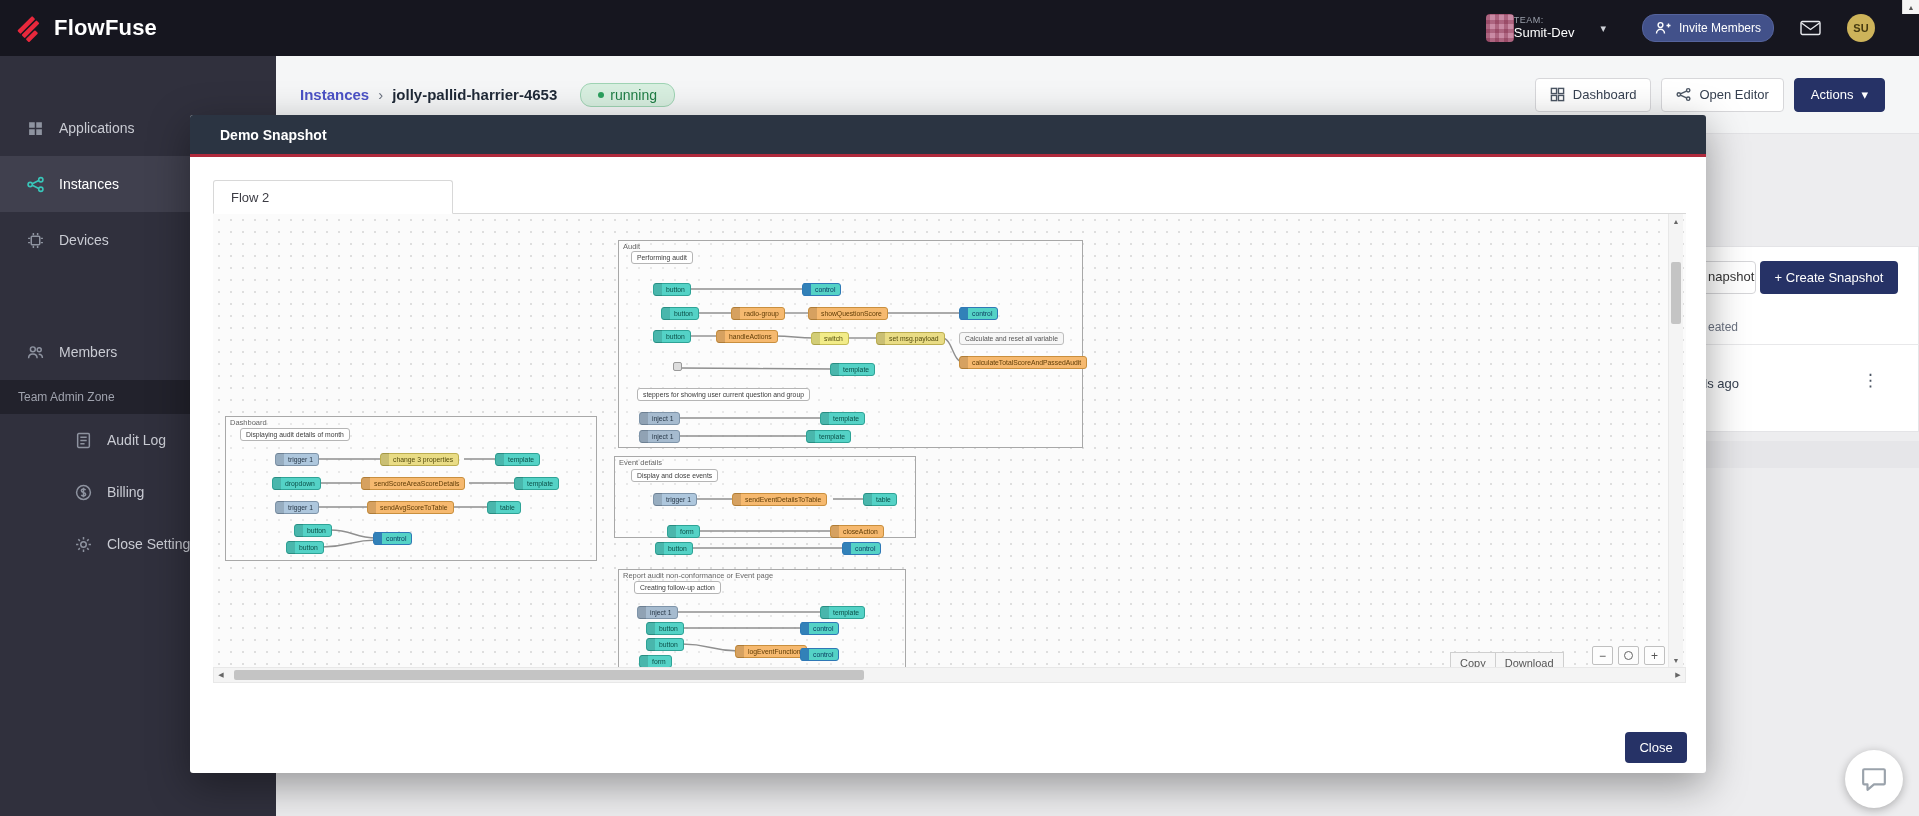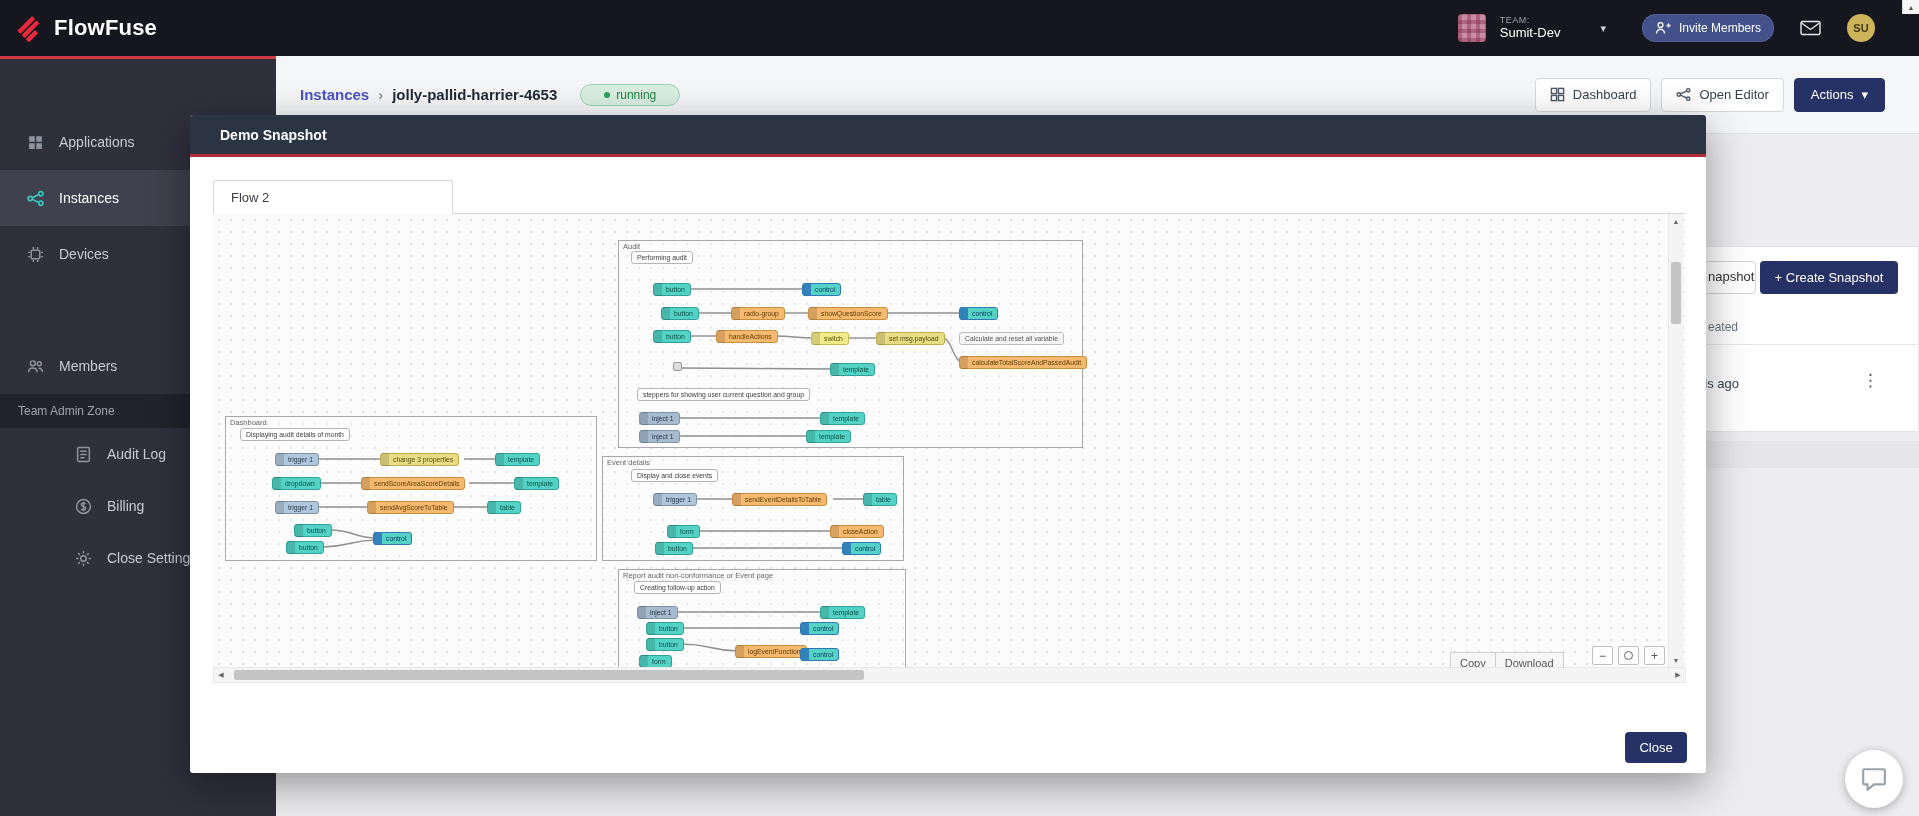--- a/index.html
+++ b/index.html
@@ -4,50 +4,50 @@
 <style>
   * { box-sizing: border-box; margin: 0; padding: 0; }
   html,body { width:1919px; height:816px; overflow:hidden; }
   body { position:relative; font-family:"Liberation Sans", sans-serif; background:#ededef; }
 
   
   .navbar { position:absolute; left:0; top:0; width:1919px; height:56px; background:#16161f; z-index:6; display:flex; align-items:center; justify-content:space-between; padding:0 18px 0 16px; }
   .logo { display:flex; align-items:center; gap:10px; cursor:pointer; }
   .logo-text { color:#fff; font-size:22px; font-weight:bold; letter-spacing:.2px; }
   .nav-right { display:flex; align-items:center; gap:26px; margin-right:26px; }
-  .team-select { display:flex; align-items:center; gap:14px; cursor:pointer; padding:4px 10px; }
+  .team-select { display:flex; align-items:center; gap:0; cursor:pointer; padding:4px 10px; }
   .team-avatar { width:28px; height:28px; border-radius:4px; background:#c98aa4;
      background-image:repeating-linear-gradient(90deg, rgba(120,30,60,.35) 0 4px, transparent 4px 9px),
                       repeating-linear-gradient(0deg, rgba(120,30,60,.35) 0 4px, transparent 4px 9px); }
   .team-text { display:flex; flex-direction:column; line-height:1.15; }
   .team-label { color:#9ba0ab; font-size:9px; letter-spacing:.5px; }
   .team-name { color:#fff; font-size:13px; }
   .chev { color:#cfd2d8; font-size:11px; margin-left:26px; }
   .invite-btn { display:flex; align-items:center; gap:8px; background:#42518a; color:#fff; border:1px solid #55639c; border-radius:13px; height:28px; padding:0 12px; font-size:12px; font-family:inherit; cursor:pointer; }
   .envelope { color:#e8eaee; display:flex; cursor:pointer; }
   .avatar { width:28px; height:28px; border-radius:50%; background:#cdb35a; color:#463a10; font-size:11px; font-weight:bold; display:flex; align-items:center; justify-content:center; cursor:pointer;text-align:center; }
   .scroll-stub { position:absolute; right:0; top:0; width:17px; height:14px; background:#f5f5f5; border-left:1px solid #dcdcdc; z-index:7; display:flex; align-items:center; justify-content:center; font-size:7px; color:#555; cursor:pointer; }
 
   
-  .sidebar { position:absolute; left:0; top:56px; width:276px; bottom:0; background:#30303d; z-index:5; }
+  .sidebar { position:absolute; left:0; top:42px; width:276px; bottom:0; background:#30303d; z-index:5; }
   .sb-redline { position:absolute; left:0; top:0; width:100%; height:3px; background:#cf3a45; }
   .sb-item { position:absolute; left:0; width:100%; height:56px; display:flex; align-items:center; gap:15px; padding-left:27px; color:#c9cbd3; font-size:14px; cursor:pointer; }
   .sb-item .sb-icon { color:#8e93a0; display:flex; }
   .sb-item.active { background:#40404e; color:#ffffff; }
   .sb-item.active .sb-icon { color:#38c7ba; }
   .sb-zone { position:absolute; left:0; width:100%; height:34px; background:#22222c; color:#9fa2ad; font-size:12px; display:flex; align-items:center; padding-left:18px; }
   .sb-admin { height:52px;margin-left:48px; }
 
   
   .main-header { position:absolute; left:276px; top:56px; right:0; height:78px; background:#f5f6f7; border-bottom:1px solid #e3e3e6; z-index:1; display:flex; align-items:center; justify-content:space-between; padding:0 34px 0 24px; }
   .crumbs { display:flex; align-items:center; gap:9px; }
   .crumb-link { color:#4c52c6; font-size:15px; font-weight:bold; cursor:pointer; }
   .crumb-sep { color:#6b7280; font-size:15px; }
   .crumb-name { color:#1f2937; font-size:15px; font-weight:bold; }
-  .badge-running { display:flex; align-items:center; gap:6px; background:#d8efe0; border:1px solid #9fd4b4; color:#1e7d44; font-size:12px; border-radius:11px; padding:3px 23px; margin-left:14px; }
+  .badge-running { display:flex; align-items:center; gap:6px; background:#d8efe0; border:1px solid #9fd4b4; color:#1e7d44; font-size:14px; border-radius:11px; padding:3px 17px; margin-left:14px; }
   .badge-dot { width:6px; height:6px; border-radius:50%; background:#2ba05d; }
   .hdr-actions { display:flex; align-items:center; gap:10px; }
   .btn-light { display:flex; align-items:center; gap:8px; background:#fff; border:1px solid #d7d7da; color:#374151; font-size:13px; height:34px; padding:0 14px; border-radius:4px; font-family:inherit; cursor:pointer; }
   .btn-dark { display:flex; align-items:center; gap:8px; background:#263266; border:1px solid #263266; color:#fff; font-size:13px; height:34px; padding:0 16px; border-radius:4px; font-family:inherit; cursor:pointer; }
 
   
   .bg-card { position:absolute; left:1690px; top:246px; width:229px; height:186px; background:#fff; border:1px solid #e4e4e7; z-index:1; }
   .bg-snap-btn { position:absolute; left:1650px; top:261px; width:106px; height:33px; background:#fff; border:1px solid #d5d5d8; border-radius:4px; z-index:1; cursor:pointer; }
   .bg-snap-text { position:absolute; left:1708px; top:269px; font-size:13px; color:#333; z-index:1; }
   .bg-create-btn { position:absolute; left:1760px; top:261px; width:138px; height:33px; background:#263266; color:#fff; border:none; border-radius:4px; font-size:13px; font-family:inherit; z-index:1; cursor:pointer; }
@@ -294,21 +294,21 @@
             <span class="circle-glyph"></span>
           </div>
         <div class="zbtn">+</div>
       </div>
     <div class="fgroup" style="left: 405px; top: 26px; width: 465px; height: 208px;">
           <span class="fgroup-label">Audit</span>
         </div>
         <div class="fgroup" style="left: 12px; top: 202px; width: 372px; height: 145px;">
           <span class="fgroup-label">Dashboard</span>
         </div>
-        <div class="fgroup" style="left: 389px; top: 242px; width: 302px; height: 105px; text-decoration: underline;">
+        <div class="fgroup" style="left: 401px; top: 242px; width: 302px; height: 82px; text-decoration: underline;">
           <span class="fgroup-label">Event details</span>
         </div>
         <div class="fgroup" style="left: 405px; top: 355px; width: 288px; height: 110px;">
           <span class="fgroup-label">Report audit non-conformance or Event page</span>
         </div>
         <svg width="1473" height="454" id="wire-layer">
           <path d="M478,75 C535.5,75 535.5,75 593,75" fill="none" stroke="#8f8f8f" stroke-width="1.4"></path>
           <path d="M486,99 C504,99 504,99 522,99" fill="none" stroke="#8f8f8f" stroke-width="1.4"></path>
           <path d="M569,99 C584,99 584,99 599,99" fill="none" stroke="#8f8f8f" stroke-width="1.4"></path>
           <path d="M669,99 C709.5,99 709.5,99 750,99" fill="none" stroke="#8f8f8f" stroke-width="1.4"></path>

